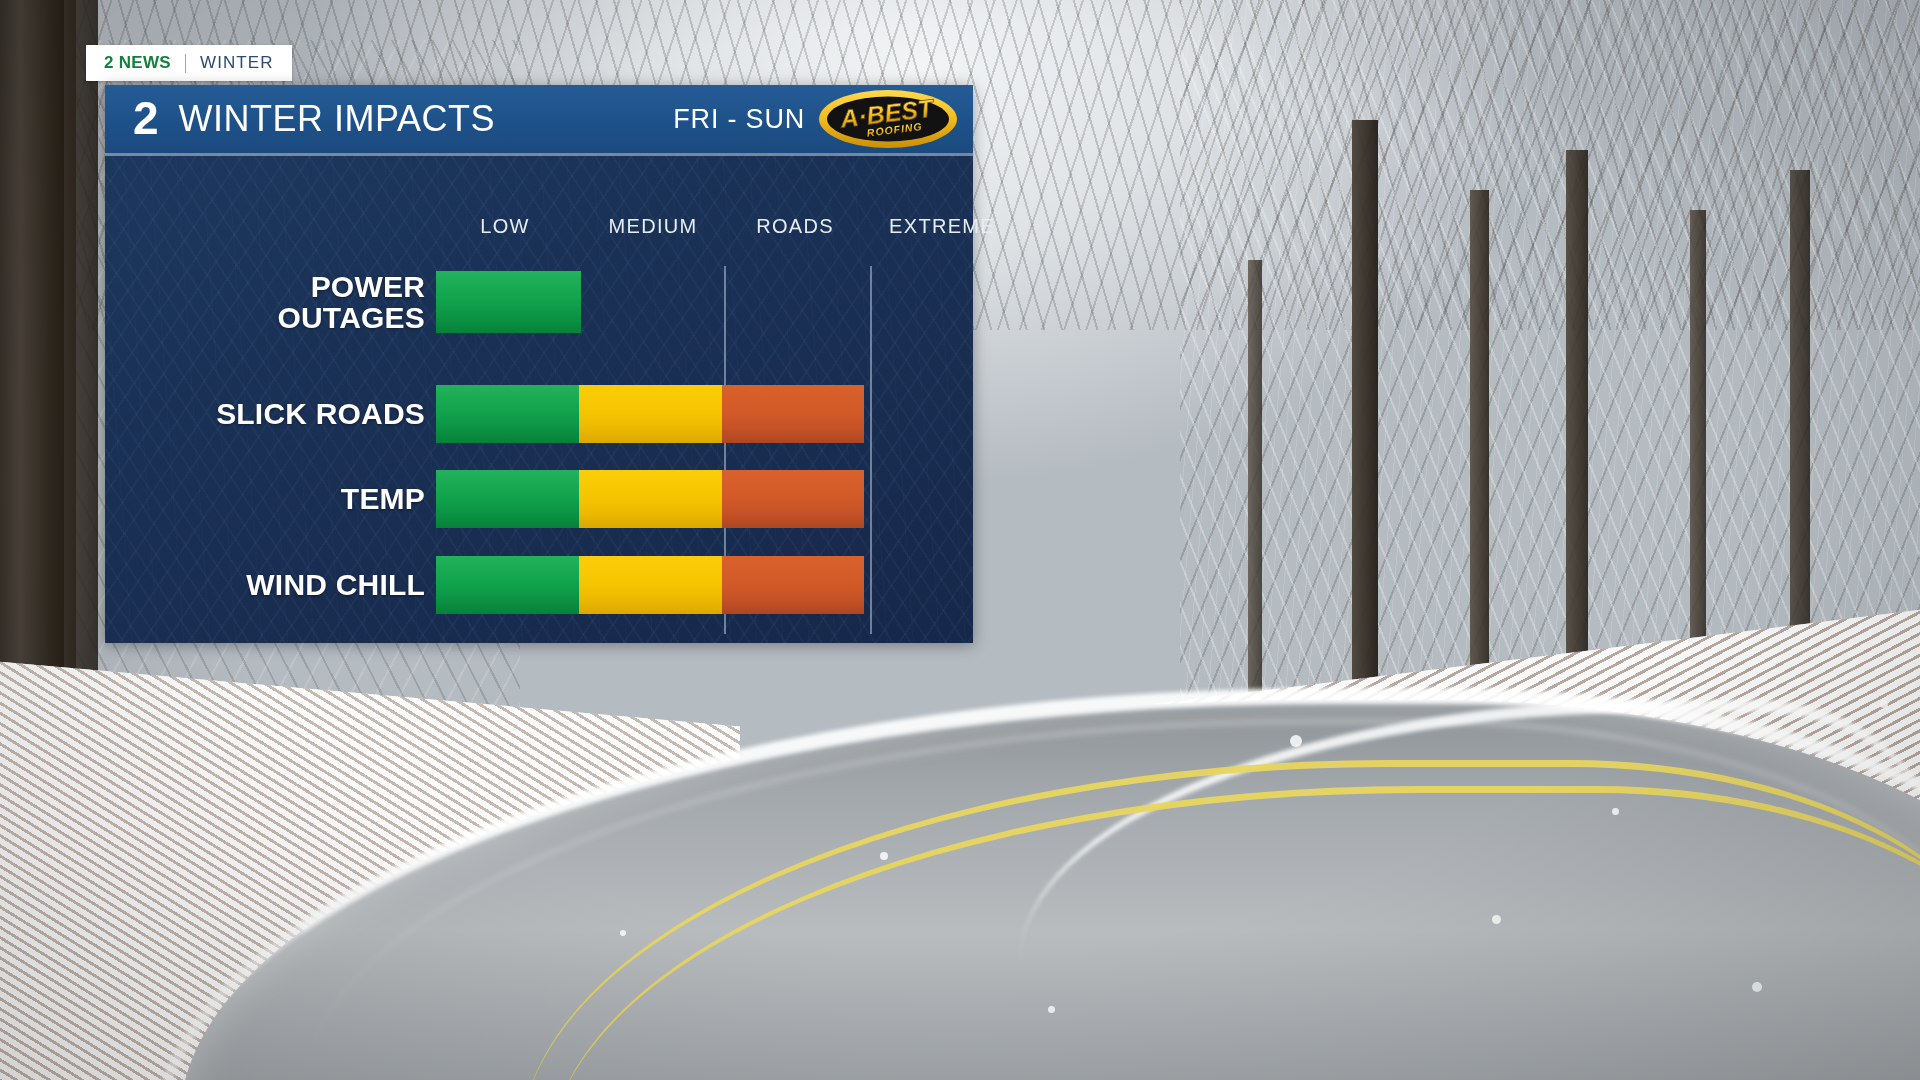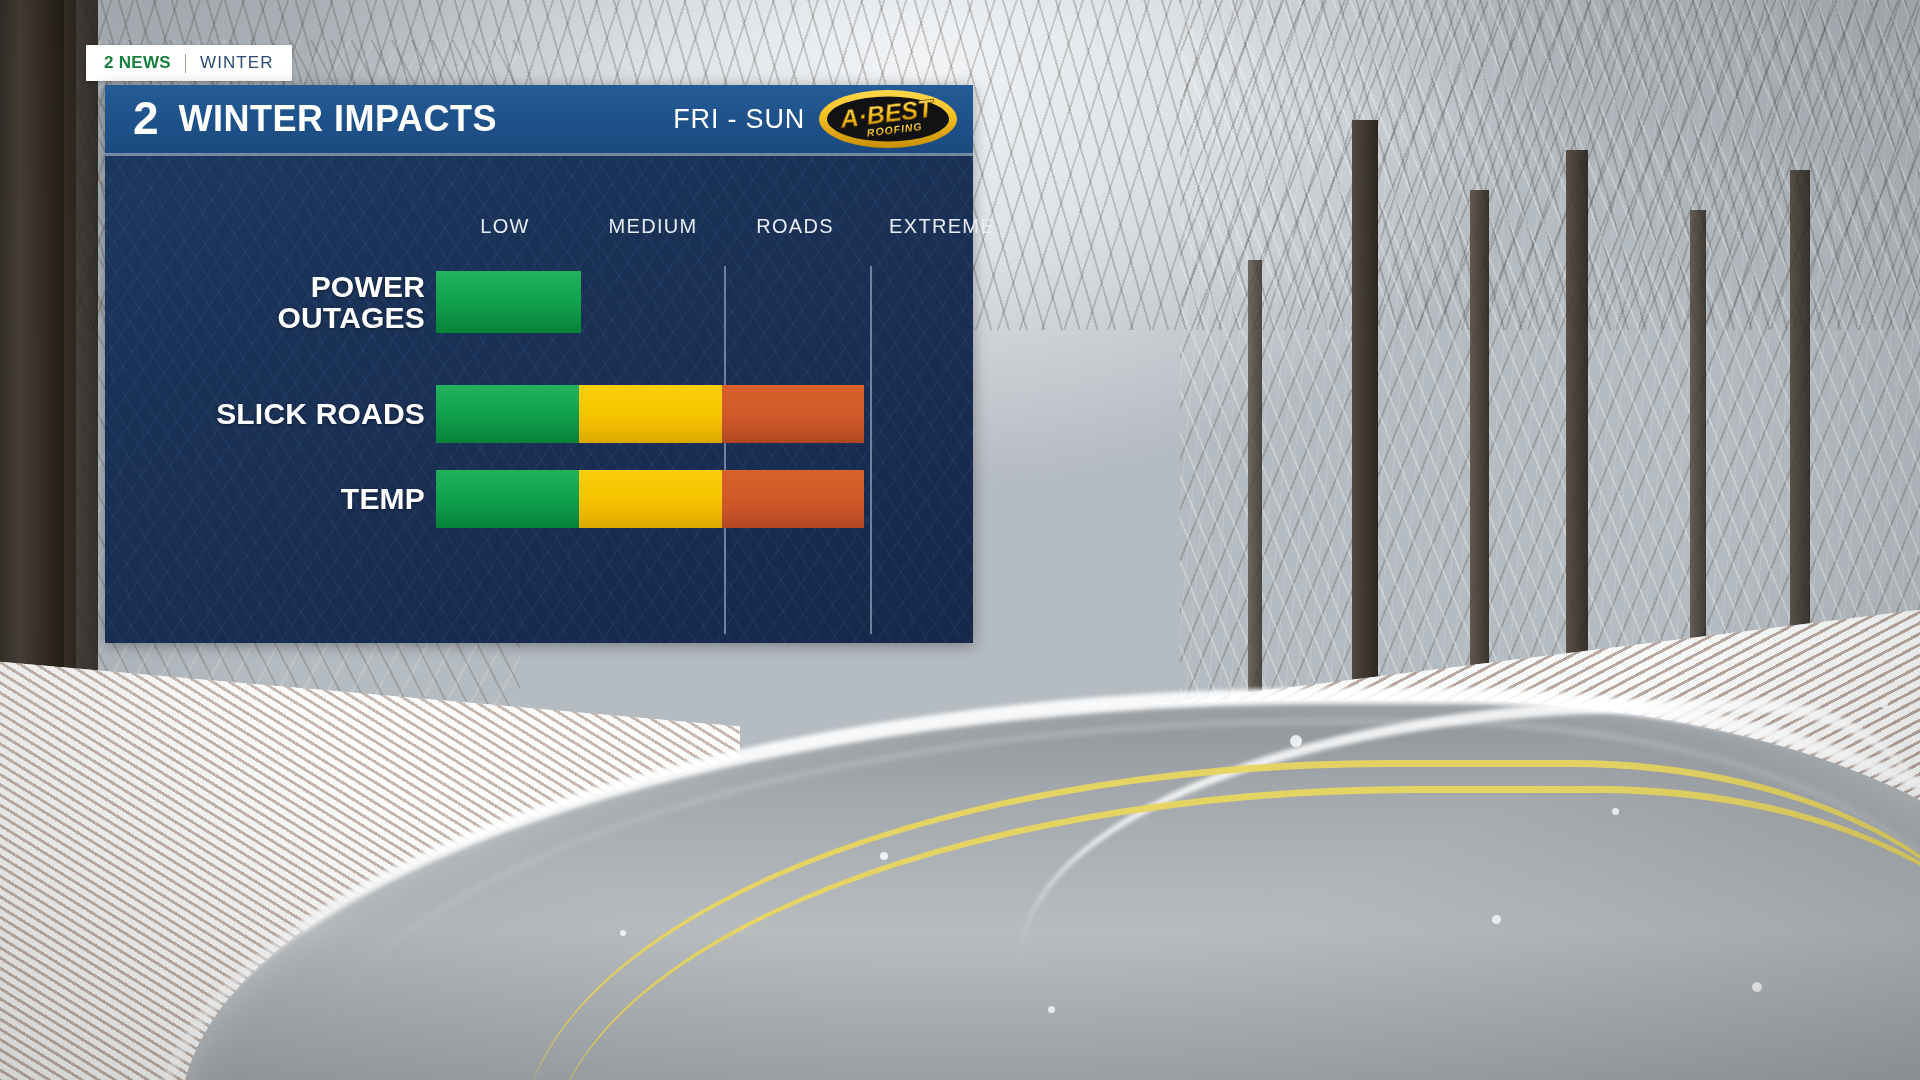--- a/index.html
+++ b/index.html
@@ -144,21 +144,21 @@
   }
   .panel-header::after{
     content:"";position:absolute;left:0;bottom:-3px;width:868px;height:3px;
     background:rgba(190,205,220,.55);
   }
   .hdr-2{
     font-size:46px;font-weight:bold;color:#ffffff;line-height:1;
     margin-left:28px;margin-top:-3px;font-family:"Liberation Sans", sans-serif;
   }
   .hdr-title{
-    font-size:36px;color:#ffffff;letter-spacing:.5px;margin-left:20px;font-weight:700;
+    font-size:36px;color:#ffffff;letter-spacing:.5px;margin-left:20px;font-weight:400;
   }
   .hdr-range{
     position:absolute;right:168px;top:50%;transform:translateY(-50%);
     font-size:27px;color:#ffffff;letter-spacing:.8px;
   }
   .logo{
     position:absolute;right:14px;top:50%;transform:translateY(-50%);
     width:142px;height:62px;
   }
 
@@ -290,17 +290,25 @@
 
       <div class="row" style="top:317px;height:58px;">
         <div class="row-label" style="left:20px;">TEMP</div>
         <div class="bar" style="left:331px;width:428px;">
           <div class="seg low" style="width:143px;"></div>
           <div class="seg medium" style="width:143px;"></div>
           <div class="seg high" style="width:142px;"></div>
         </div>
       </div>
 
+      <div class="row" style="top:403px;height:58px;">
+        <div class="row-label" style="left:20px;">WIND CHILL</div>
+        <div class="bar" style="left:331px;width:428px;">
+          <div class="seg low" style="width:143px;"></div>
+          <div class="seg medium" style="width:143px;"></div>
+          <div class="seg high" style="width:142px;"></div>
+        </div>
+      </div>
 
     </div>
   </div>
 
 </div>
 
 </body></html>

